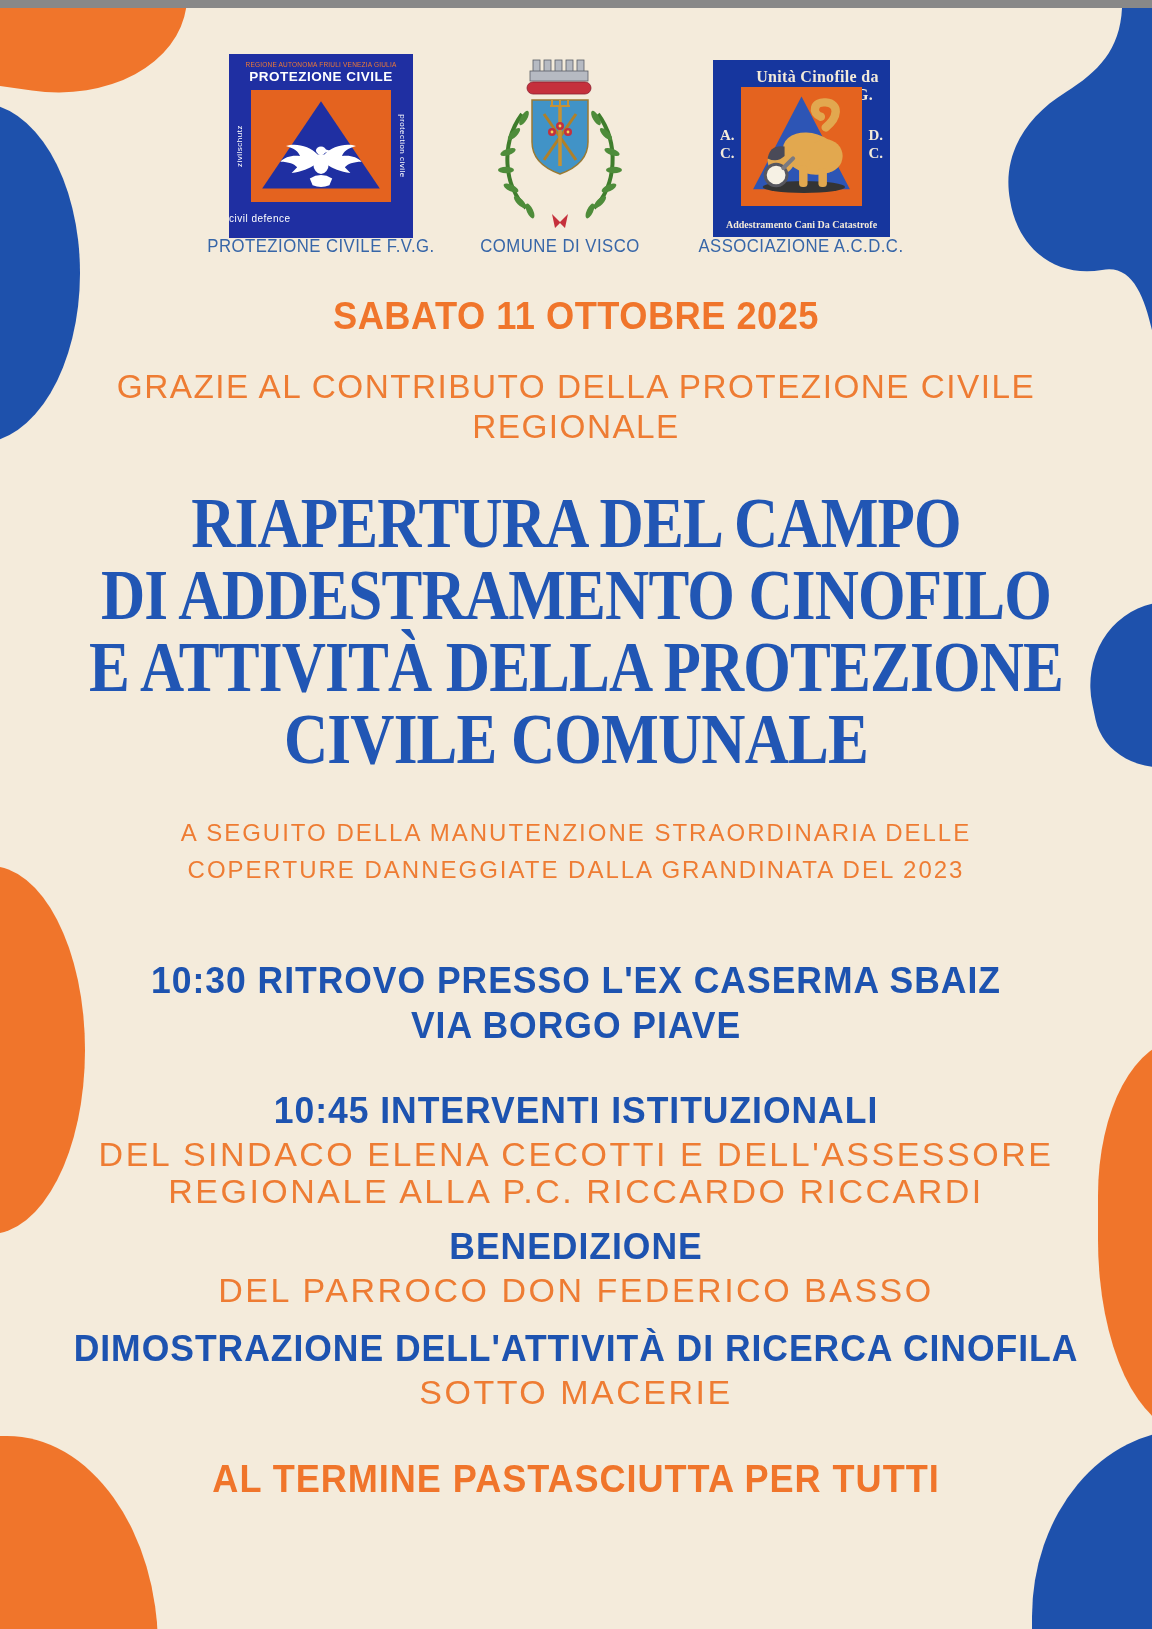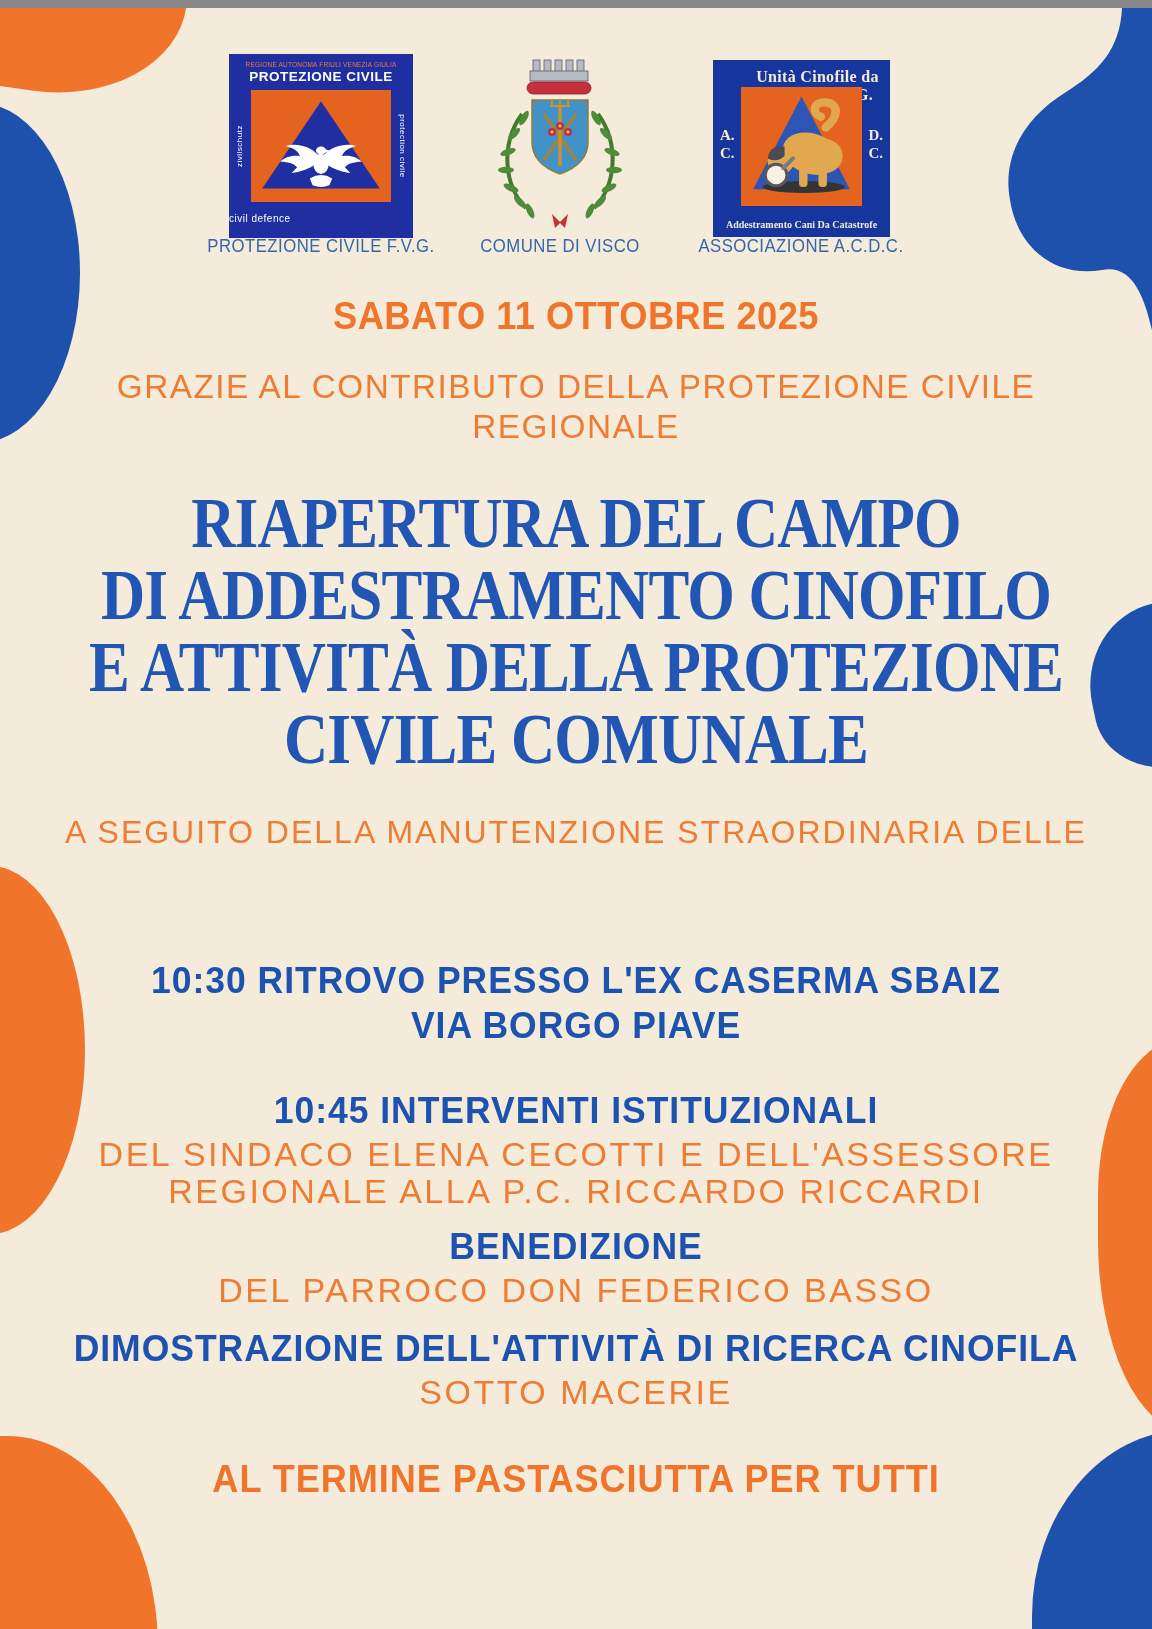--- a/index.html
+++ b/index.html
@@ -22,21 +22,21 @@
   #blob-br{left:1032px;top:1422px;width:290px;height:370px;border-radius:55% 45% 42% 58% / 52% 48% 55% 45%;}
 
   
   .section{position:absolute;left:0;width:100%;text-align:center;}
   .date{font-weight:bold;font-size:39px;color:#F0752B;letter-spacing:0.5px;transform:scaleX(.93);transform-origin:50% 0;}
   .thanks{font-size:34px;color:#EE7C33;letter-spacing:1.5px;line-height:40px;transform:scaleX(.98);transform-origin:50% 0;}
   .main-title{
     font-family:"Liberation Serif",serif;font-weight:bold;font-size:72px;line-height:72px;
     color:#2156B4;transform:scaleX(.85);transform-origin:50% 0;white-space:nowrap;letter-spacing:-1px;
   }
-  .subtitle{font-size:32px;color:#EE7C33;letter-spacing:2px;line-height:37px;}
+  .subtitle{font-size:24px;color:#EE7C33;letter-spacing:2px;line-height:37px;}
   .agenda-head{font-weight:bold;font-size:37px;color:#1D53B0;letter-spacing:1px;line-height:45px;transform:scaleX(.96);transform-origin:50% 0;white-space:nowrap;}
   .agenda-detail{font-size:34px;color:#EE7C33;letter-spacing:2.5px;line-height:37px;margin-top:3px;}
   .closing{font-weight:bold;font-size:38px;color:#F0752B;letter-spacing:1px;transform:scaleX(.95);transform-origin:50% 0;}
 
   
   .logo-caption{position:absolute;top:228px;font-size:18px;color:#3766A8;letter-spacing:.5px;text-align:center;transform:scaleX(.93);}
 
   
   #logo1{position:absolute;left:229px;top:46px;width:184px;height:184px;background:#1F2FA2;}
   #logo1 .l1-region{position:absolute;top:7px;left:0;width:100%;text-align:center;font-size:6.5px;color:#EF7A35;letter-spacing:.2px;}
@@ -195,20 +195,21 @@
   <div class="section" style="top:358px;">
     <div class="thanks">
       <div>GRAZIE AL CONTRIBUTO DELLA PROTEZIONE CIVILE</div>
       <div>REGIONALE</div>
     </div>
   </div>
 
   <div class="section" style="top:806px;">
     <div class="subtitle">
       <div>A SEGUITO DELLA MANUTENZIONE STRAORDINARIA DELLE</div>
+      <div>COPERTURE DANNEGGIATE DALLA GRANDINATA DEL 2023</div>
     </div>
   </div>
 
   <div class="section" style="top:950px;">
     <div class="agenda-head">
       <div>10:30 RITROVO PRESSO L'EX CASERMA SBAIZ</div>
       <div>VIA BORGO PIAVE</div>
     </div>
   </div>
 

